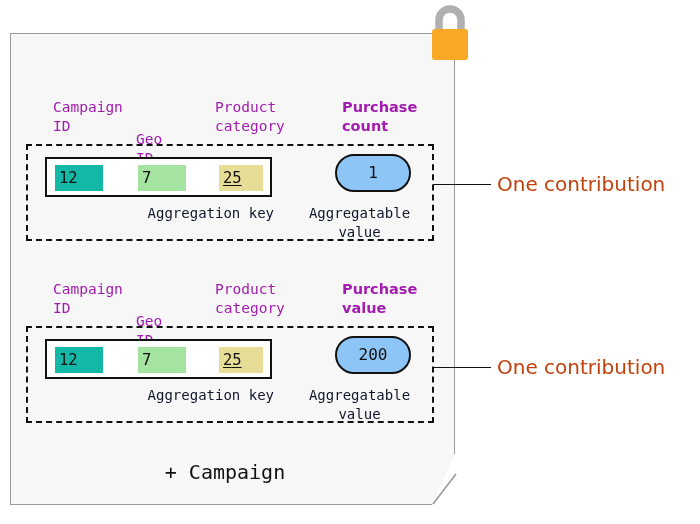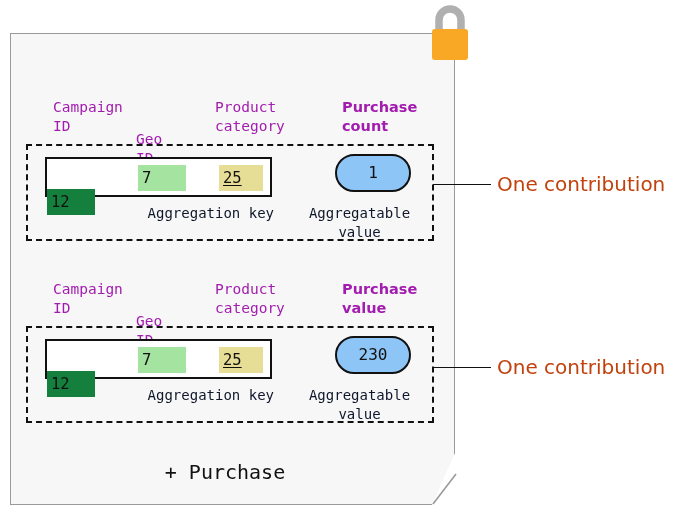--- a/index.html
+++ b/index.html
@@ -103,21 +103,21 @@
     position: absolute;
     top: 6px;
     height: 26px;
     line-height: 26px;
     font-size: 15.5px;
     color: #111111;
     text-align: left;
     box-sizing: border-box;
     padding-left: 4px;
   }
-  .keyfield.f1 { left: 0;   width: 48px; background: #15803d; margin-top: 24px; }
+  .keyfield.f1 { left: 8px;   width: 48px; background: #14b8a6; }
   .keyfield.f2 { left: 91px;  width: 48px; background: #a5e3a0; }
   .keyfield.f3 { left: 172px; width: 44px; background: #e6dd96;
                  text-decoration: underline; text-underline-offset: 2px; }
 
   
   .pill {
     position: absolute;
     left: 307px;
     top: 8px;
     width: 76px;
@@ -233,29 +233,29 @@
 value</div>
     </div>
 
     <div class="dashbox">
       <div class="keybox">
         <div class="keyfield f1">12</div>
         <div class="keyfield f2">7</div>
         <div class="keyfield f3">25</div>
       </div>
 
-      <div class="pill">230</div>
+      <div class="pill">200</div>
 
       <div class="purple aggkey">Aggregation key</div>
       <div class="purple aggval">Aggregatable
 value</div>
     </div>
   </div>
 
   <div class="callout-line" style="left:433px; top:184px; width:58px;"></div>
   <div class="callout-label" style="left:497px; top:172px;">One contribution</div>
 
   <div class="callout-line" style="left:433px; top:367px; width:58px;"></div>
   <div class="callout-label" style="left:497px; top:355px;">One contribution</div>
 
-  <div class="metadata">+ Purchase</div>
+  <div class="metadata">+ Campaign</div>
 
 </div>
 
 </body></html>

